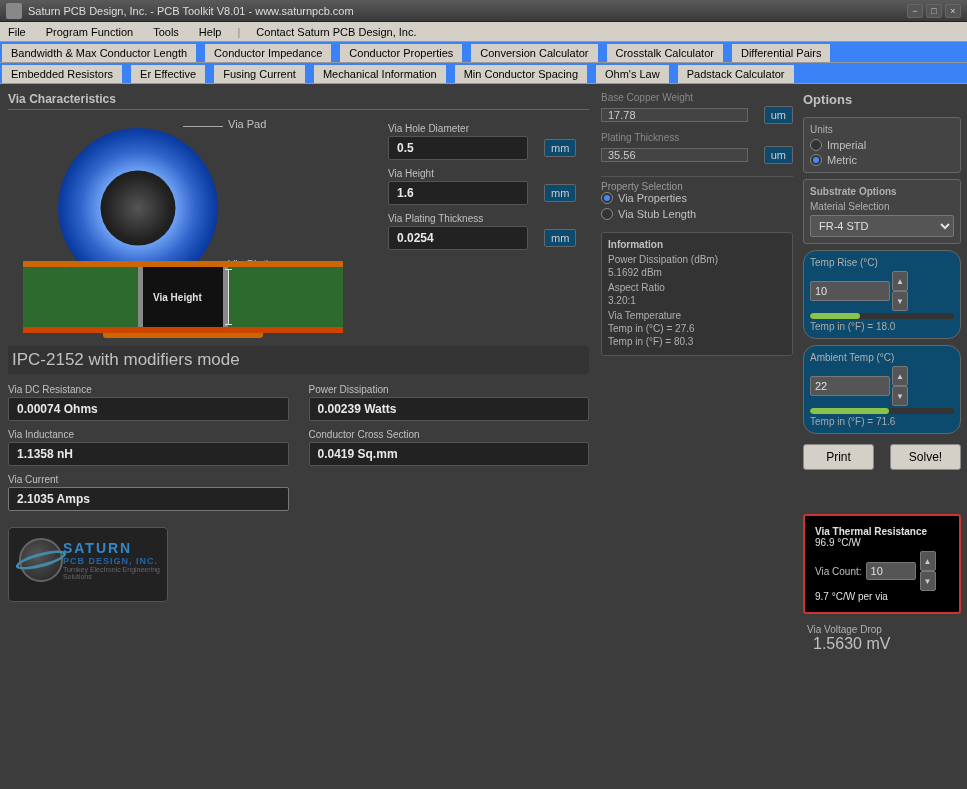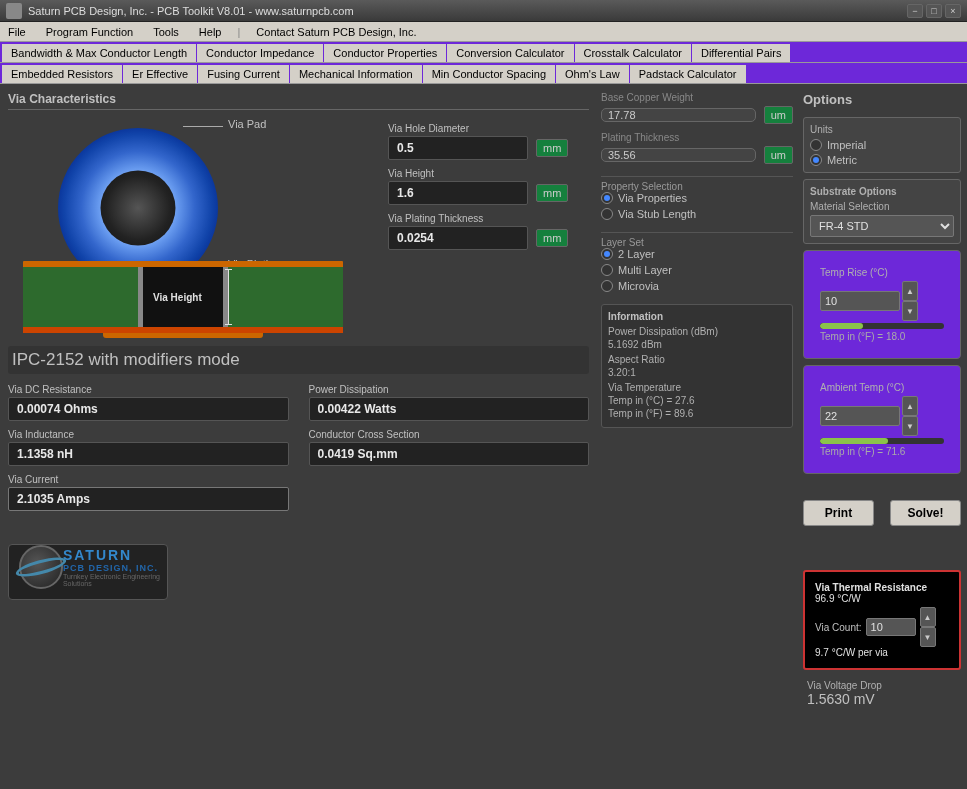--- a/index.html
+++ b/index.html
@@ -47,24 +47,24 @@
     }
     #menubar .separator { color: #888; font-size: 11px; }
     
     #nav-container {
       background: #d4d0c8;
       padding: 0;
     }
     .nav-row {
       display: flex;
       flex-wrap: wrap;
-      background: #6d28d9;
+      background: #3b82f6;
       border-bottom: 1px solid #999;
       padding: 1px 2px;
-      gap: 1px;
+      gap: 9px;
     }
     .nav-tab {
       padding: 2px 8px;
       font-size: 11px;
       color: #000;
       cursor: pointer;
       background: #d4d0c8;
       border: 1px solid transparent;
       white-space: nowrap;
     }
@@ -130,36 +130,36 @@
       color: #999;
       font-size: 10px;
       margin-bottom: 3px;
     }
     .input-field {
       background: #555;
       border: 1px solid #777;
       color: #ccc;
       padding: 0 6px;
       font-size: 11px;
-      border-radius: 5px;
+      border-radius: 0;
       width: 100%;
     }
     .input-field.dark {
       background: #444;
       border: 1px solid #666;
     }
     .unit-badge {
-      background: #15803d;
+      background: #0c4a6e;
       border: 1px solid #666;
       color: #ccc;
       padding: 2px 6px;
       font-size: 11px;
       display: inline-block;
       border-radius: 2px;
-      margin-left: 4px;
+      margin-left: 12px;
     }
     .field-row {
       display: flex;
       align-items: center;
       gap: 4px;
     }
     .field-row .input-field { flex: 1; }
     .section-divider {
       color: #999;
       font-size: 10px;
@@ -231,24 +231,24 @@
     .er-tg-value {
       background: #555;
       border: 1px solid #777;
       color: #e0e0e0;
       padding: 3px 4px;
       font-size: 11px;
       width: 100%;
       border-radius: 2px;
     }
     .temp-box {
-      background: #6d28d9;
+      background: #0c4a6e;
       border: 1px solid #666;
-      padding: 16px;
-      border-radius: 4px;
+      padding: 6px;
+      border-radius: 13px;
     }
     .temp-label { color: #b0b0b0; font-size: 10px; margin-bottom: 3px; }
     .temp-input-row { display: flex; align-items: center; gap: 2px; }
     .temp-input {
       background: #555;
       border: 1px solid #777;
       color: #e0e0e0;
       padding: 3px 4px;
       font-size: 11px;
       width: 80px;
@@ -272,21 +272,21 @@
       height: 6px;
       border-radius: 3px;
       margin-top: 2px;
       overflow: hidden;
     }
     .progress-fill {
       height: 100%;
       border-radius: 3px;
     }
     .temp-equiv { color: #aaa; font-size: 10px; margin-top: 2px; }
-    .action-btns { display: flex; gap: 16px; margin-top: 20px; font-weight: bold; }
+    .action-btns { display: flex; gap: 16px; margin-top: 4px; }
     .action-btn {
       flex: 1;
       padding: 5px 4px;
       background: #d4d0c8;
       border: 1px solid #888;
       color: #000;
       font-size: 12px;
       cursor: pointer;
       border-radius: 3px;
       text-align: center;
@@ -439,38 +439,38 @@
 
     <div id="ipc-mode">IPC-2152 with modifiers mode</div>
 
     <div id="results-grid">
       <div class="result-group">
         <div class="result-label">Via DC Resistance</div>
         <div class="result-value">0.00074 Ohms</div>
       </div>
       <div class="result-group">
         <div class="result-label">Power Dissipation</div>
-        <div class="result-value">0.00422 Watts</div>
+        <div class="result-value">0.00239 Watts</div>
       </div>
       <div class="result-group">
         <div class="result-label">Via Inductance</div>
         <div class="result-value">1.1358 nH</div>
       </div>
       <div class="result-group">
         <div class="result-label">Conductor Cross Section</div>
         <div class="result-value">0.0419 Sq.mm</div>
       </div>
       <div class="result-group" style="grid-column: 1; grid-row: 3;">
         <div class="result-label">Via Current</div>
         <div class="result-value" style="background:#222; border:1px solid #777;">2.1035 Amps</div>
       </div>
     </div>
 
     <div style="margin-top:16px; display:flex; align-items:center; gap:10px;">
-      <div style="width:160px; height:56px; background:#222; border:1px solid #555; border-radius:4px; display:flex; align-items:flex-end; justify-content:center; padding:6px;margin-top:17px;">
+      <div style="width:160px; height:75px; background:#222; border:1px solid #555; border-radius:4px; display:flex; align-items:flex-start; justify-content:center; padding:6px;">
         <div style="display:flex; align-items:center; gap:8px;">
 
           <div style="position:relative; width:52px; height:52px;">
             <div style="width:44px; height:44px; border-radius:50%; background:radial-gradient(circle at 40% 40%, #555 0%, #222 100%); border:2px solid #666; position:absolute; top:4px; left:4px;"></div>
             <div style="position:absolute; top:50%; left:0; width:52px; height:14px; border-radius:50%; border:3px solid #4488aa; transform:translateY(-50%) rotate(-15deg); background:transparent;"></div>
           </div>
           <div>
             <div style="color:#3388cc; font-size:14px; font-weight:bold; letter-spacing:2px;">SATURN</div>
             <div style="color:#2266aa; font-size:9px; font-weight:bold; letter-spacing:1px;">PCB DESIGN, INC.</div>
             <div style="color:#666; font-size:7px;">Turnkey Electronic Engineering Solutions</div>
@@ -505,47 +505,30 @@
           <div class="radio-circle selected"></div>
           <span>Via Properties</span>
         </div>
         <div class="radio-item">
           <div class="radio-circle"></div>
           <span>Via Stub Length</span>
         </div>
       </div>
     </div>
 
-    <div>
-      <div class="section-divider">Layer Set</div>
-      <div class="radio-group">
-        <div class="radio-item">
-          <div class="radio-circle selected"></div>
-          <span>2 Layer</span>
-        </div>
-        <div class="radio-item">
-          <div class="radio-circle"></div>
-          <span>Multi Layer</span>
-        </div>
-        <div class="radio-item">
-          <div class="radio-circle"></div>
-          <span>Microvia</span>
-        </div>
-      </div>
-    </div>
 
     <div id="info-panel">
       <div class="info-title">Information</div>
       <div class="info-row">Power Dissipation (dBm)</div>
       <div class="info-row">5.1692 dBm</div>
       <div class="info-row" style="margin-top:4px;">Aspect Ratio</div>
       <div class="info-row">3.20:1</div>
       <div class="info-row" style="margin-top:4px;">Via Temperature</div>
       <div class="info-row">Temp in (°C) = 27.6</div>
-      <div class="info-row">Temp in (°F) = 89.6</div>
+      <div class="info-row">Temp in (°F) = 80.3</div>
     </div>
   </div>
 
   <div id="right-panel">
     <div class="options-title">Options</div>
 
     <div class="units-box">
       <div class="units-title">Units</div>
       <div class="radio-item" style="margin-bottom:3px;">
         <div class="radio-circle"></div>
@@ -609,18 +592,18 @@
         <div style="display:flex; flex-direction:column;">
           <div class="spin-btn">▲</div>
           <div class="spin-btn">▼</div>
         </div>
       </div>
       <div class="thermal-value">9.7 °C/W per via</div>
     </div>
 
     <div style="padding:4px;">
       <div style="color:#b0b0b0; font-size:10px;">Via Voltage Drop</div>
-      <div style="color:#c0c0c0; font-size:14px;">1.5630 mV</div>
+      <div style="color:#c0c0c0; font-size:16px;margin-left:6px;">1.5630 mV</div>
     </div>
 
   </div>
 
 </div>
 
 </body></html>

